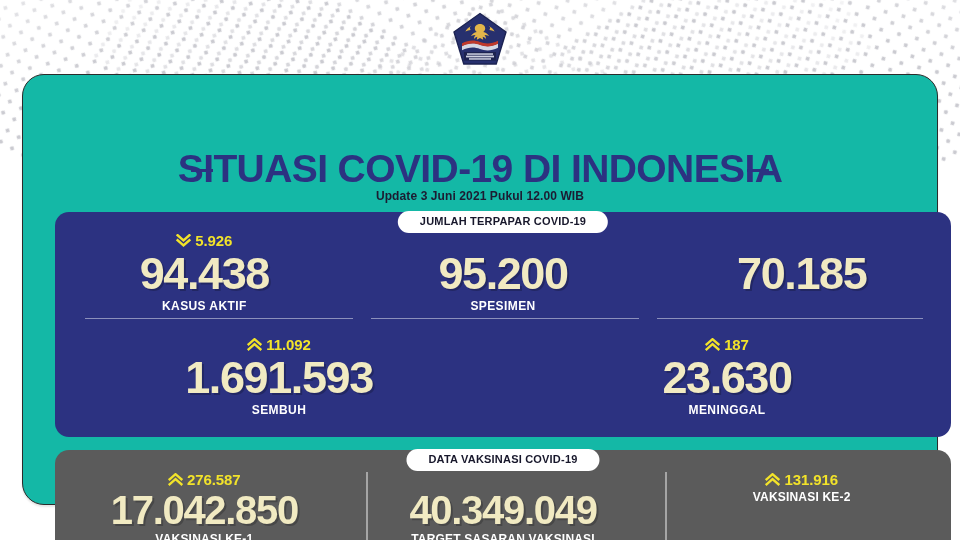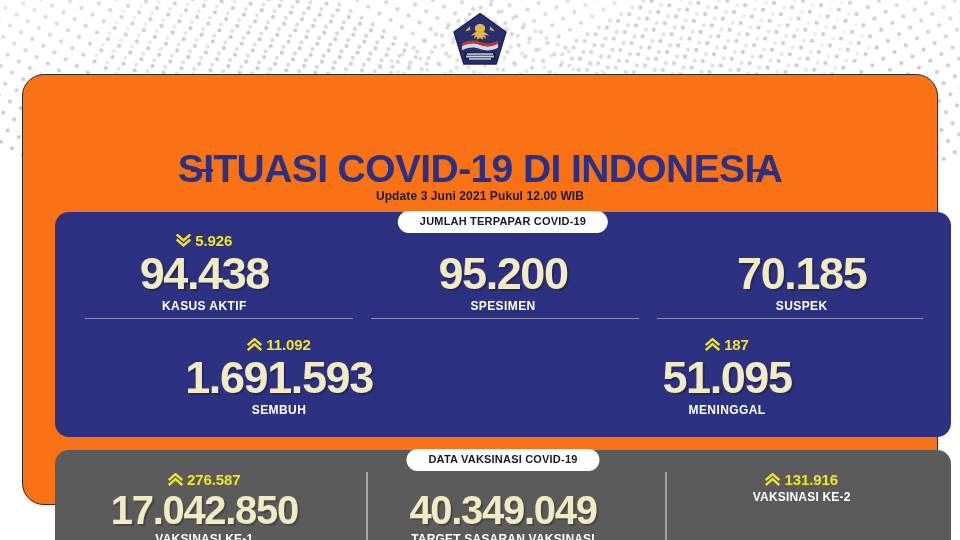--- a/index.html
+++ b/index.html
@@ -52,21 +52,21 @@
     transform:rotate(-31deg);
     -webkit-mask-image:linear-gradient(60deg, rgba(0,0,0,0) 6%, #000 45%, rgba(0,0,0,0) 95%);
             mask-image:linear-gradient(60deg, rgba(0,0,0,0) 6%, #000 45%, rgba(0,0,0,0) 95%);
     opacity:.8;
   }
 
   
   .frame {
     position:absolute;
     left:22px; top:74px; width:916px; height:431px;
-    background:#f97316;
+    background:#14b8a6;
     border:1.6px solid #2b2b2b;
     border-radius:22px;
     box-shadow:0 2px 2px rgba(0,0,0,.10);
     padding-left:36px;
   }
 
   
   .logo-wrap {
     position:absolute; left:0; right:0; top:12px;
     display:flex; justify-content:center;
@@ -255,21 +255,20 @@
           </div>
           <div class="value">95.200</div>
           <div class="label">SPESIMEN</div>
         </div>
 
         <div class="cell">
           <div class="delta empty">
             <span></span>
           </div>
           <div class="value">70.185</div>
-          <div class="label">SUSPEK</div>
         </div>
 
       </div>
 
       <div class="row row-2">
 
 
         <div class="cell">
           <div class="delta">
             <svg class="chev" width="15" height="13" viewBox="0 0 15 13">
@@ -283,21 +282,21 @@
         </div>
 
         <div class="cell">
           <div class="delta">
             <svg class="chev" width="15" height="13" viewBox="0 0 15 13">
               <path d="M1.6 6.3 L7.5 1.2 L13.4 6.3" fill="none" stroke="#f2e32a" stroke-width="2.4" stroke-linecap="square"></path>
               <path d="M1.6 11.3 L7.5 6.2 L13.4 11.3" fill="none" stroke="#f2e32a" stroke-width="2.4" stroke-linecap="square"></path>
             </svg>
             <span>187</span>
           </div>
-          <div class="value">51.095</div>
+          <div class="value">23.630</div>
           <div class="label">MENINGGAL</div>
         </div>
 
       </div>
     </div>
 
     <div class="panel panel-gray">
 
       <div class="badge badge-gray">DATA VAKSINASI COVID-19</div>
 

